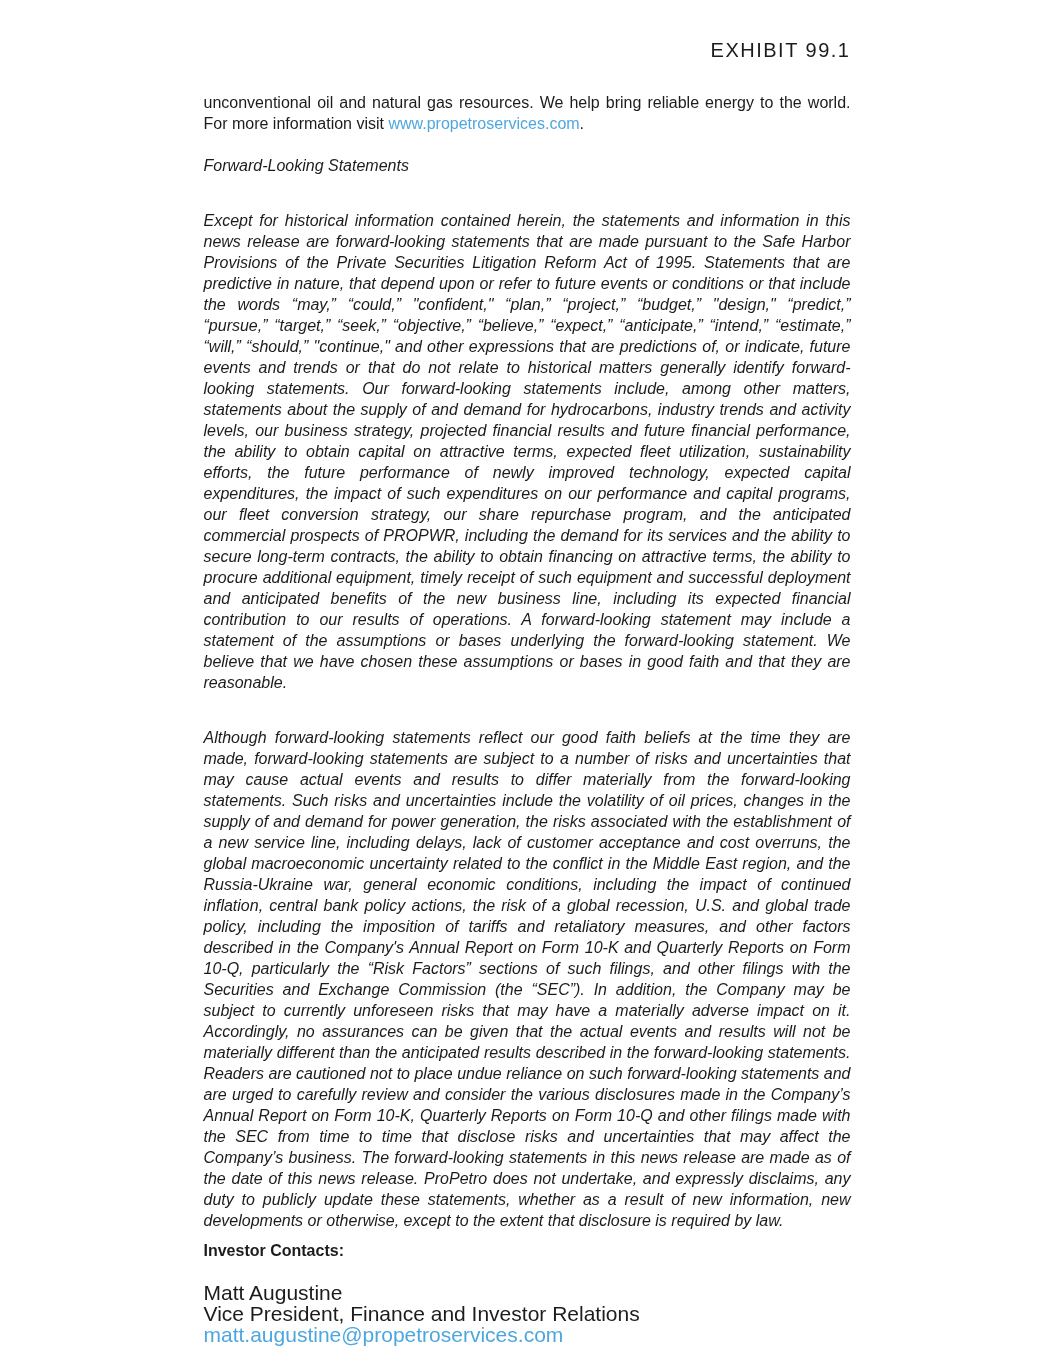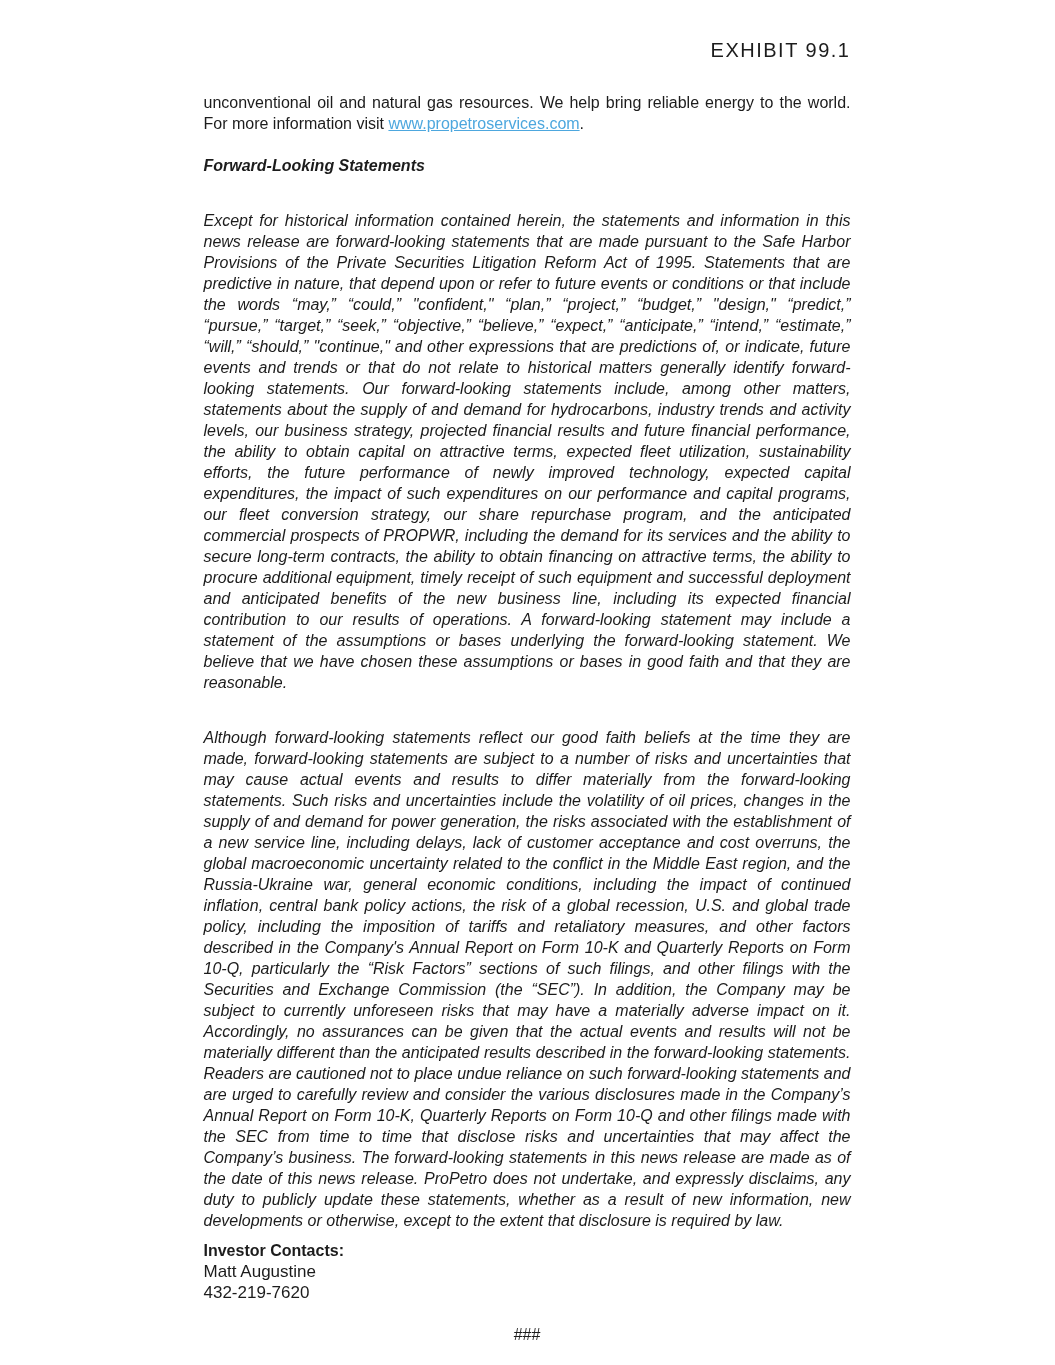--- a/index.html
+++ b/index.html
@@ -29,40 +29,40 @@
     line-height: 21px;
     text-align: justify;
   }
   .intro {
     margin-top: 30px;
   }
   .section-heading {
     margin-top: 21px;
     font-size: 16px;
     line-height: 21px;
-    font-weight: bold;
+    font-weight: normal;
     font-style: italic;
   }
   .italic-par {
     margin-top: 34px;
     font-style: italic;
   }
   .contacts-heading {
     margin-top: 9px;
     font-size: 16px;
     line-height: 21px;
     font-weight: bold;
   }
   .contact-block {
-    font-size: 17px;
+    margin-top: 21px;
+    font-size: 21px;
     line-height: 21px;
   }
   a.doc-link {
     color: #4da7de;
-    text-decoration: underline;
     cursor: pointer;
   }
   .end-mark {
     margin-top: 21px;
     font-size: 16px;
     line-height: 21px;
     text-align: center;
   }
 </style>
 </head>
@@ -78,19 +78,20 @@
     <h2 class="section-heading">Forward-Looking Statements</h2>
 
     <p class="body-par italic-par">Except for historical information contained herein, the statements and information in this news release are forward-looking statements that are made pursuant to the Safe Harbor Provisions of the Private Securities Litigation Reform Act of 1995. Statements that are predictive in nature, that depend upon or refer to future events or conditions or that include the words “may,” “could,” "confident," “plan,” “project,” “budget,” "design," “predict,” “pursue,” “target,” “seek,” “objective,” “believe,” “expect,” “anticipate,” “intend,” “estimate,” “will,” “should,” "continue," and other expressions that are predictions of, or indicate, future events and trends or that do not relate to historical matters generally identify forward-looking statements. Our forward-looking statements include, among other matters, statements about the supply of and demand for hydrocarbons, industry trends and activity levels, our business strategy, projected financial results and future financial performance, the ability to obtain capital on attractive terms, expected fleet utilization, sustainability efforts, the future performance of newly improved technology, expected capital expenditures, the impact of such expenditures on our performance and capital programs, our fleet conversion strategy, our share repurchase program, and the anticipated commercial prospects of PROPWR, including the demand for its services and the ability to secure long-term contracts, the ability to obtain financing on attractive terms, the ability to procure additional equipment, timely receipt of such equipment and successful deployment and anticipated benefits of the new business line, including its expected financial contribution to our results of operations. A forward-looking statement may include a statement of the assumptions or bases underlying the forward-looking statement. We believe that we have chosen these assumptions or bases in good faith and that they are reasonable.</p>
 
     <p class="body-par italic-par">Although forward-looking statements reflect our good faith beliefs at the time they are made, forward-looking statements are subject to a number of risks and uncertainties that may cause actual events and results to differ materially from the forward-looking statements. Such risks and uncertainties include the volatility of oil prices, changes in the supply of and demand for power generation, the risks associated with the establishment of a new service line, including delays, lack of customer acceptance and cost overruns, the global macroeconomic uncertainty related to the conflict in the Middle East region, and the Russia-Ukraine war, general economic conditions, including the impact of continued inflation, central bank policy actions, the risk of a global recession, U.S. and global trade policy, including the imposition of tariffs and retaliatory measures, and other factors described in the Company's Annual Report on Form 10-K and Quarterly Reports on Form 10-Q, particularly the “Risk Factors” sections of such filings, and other filings with the Securities and Exchange Commission (the “SEC”). In addition, the Company may be subject to currently unforeseen risks that may have a materially adverse impact on it. Accordingly, no assurances can be given that the actual events and results will not be materially different than the anticipated results described in the forward-looking statements. Readers are cautioned not to place undue reliance on such forward-looking statements and are urged to carefully review and consider the various disclosures made in the Company’s Annual Report on Form 10-K, Quarterly Reports on Form 10-Q and other filings made with the SEC from time to time that disclose risks and uncertainties that may affect the Company’s business. The forward-looking statements in this news release are made as of the date of this news release. ProPetro does not undertake, and expressly disclaims, any duty to publicly update these statements, whether as a result of new information, new developments or otherwise, except to the extent that disclosure is required by law.</p>
 
     <h2 class="contacts-heading">Investor Contacts:</h2>
 
     <div class="contact-block">
       <div>Matt Augustine</div>
-      <div>432-219-7620</div>
+      <div>Vice President, Finance and Investor Relations</div>
+      <div><a class="doc-link">matt.augustine@propetroservices.com</a></div>
     </div>
 
     <div class="end-mark">###</div>
 
   </div>
 </div>
 
 </body></html>

